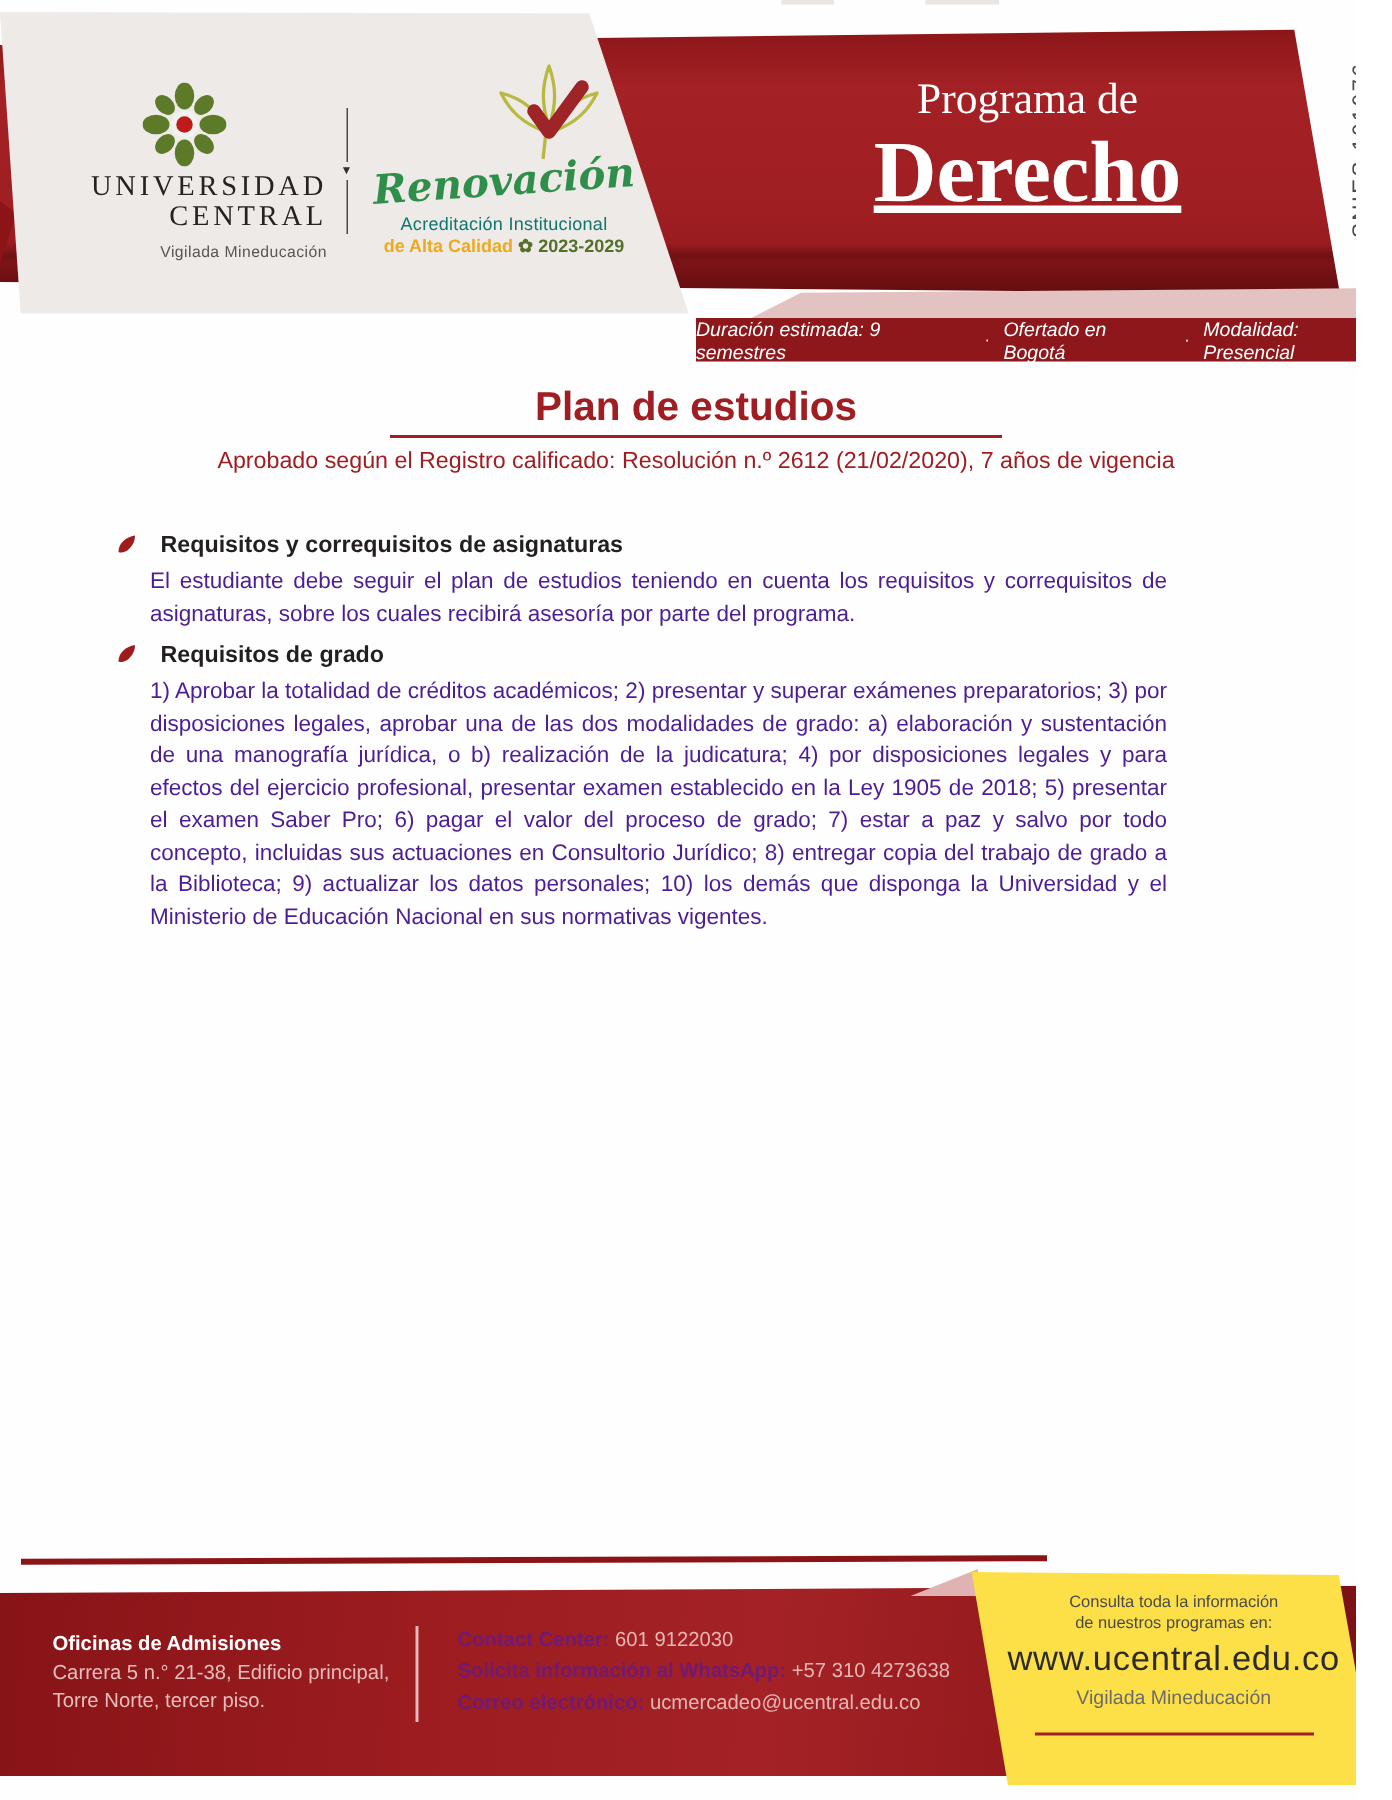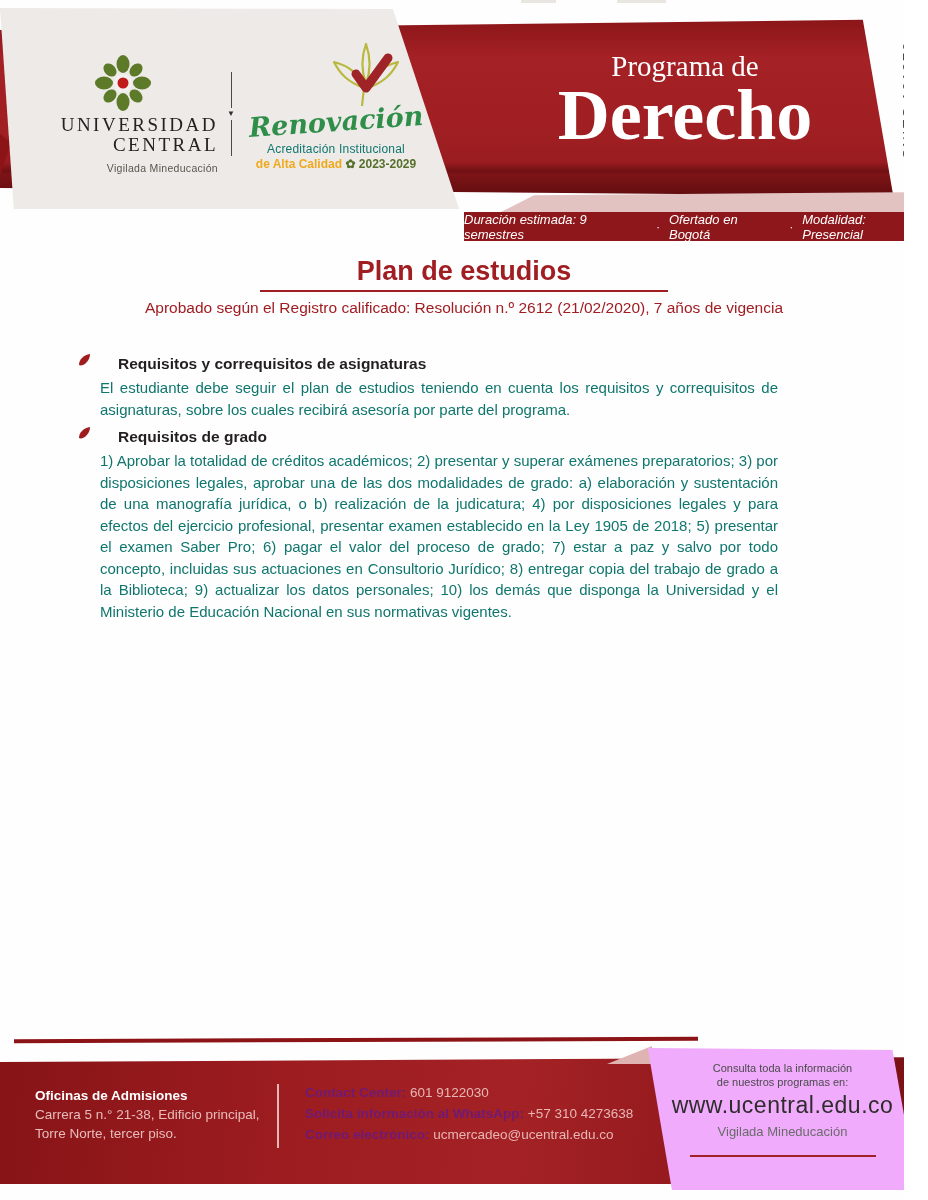--- a/index.html
+++ b/index.html
@@ -63,21 +63,21 @@
     font-size:12px; font-weight:400; color:#0f766e; letter-spacing:0.2px;
   }
   .renov-line2 {
     position:absolute; left:0; top:113px; width:184px; text-align:center;
     font-size:12px; font-weight:700; color:#efa91c;
   }
   .renov-years { color:#56702c; }
   
   .program-block { position:absolute; left:500px; top:50px; width:370px; text-align:center; color:#ffffff; }
   .program-kicker { font-family:"Liberation Serif", serif; font-size:29px; }
-  .program-name { font-family:"Liberation Serif", serif; font-size:72px; font-weight:700; line-height:64px; }
+  .program-name { font-family:"Liberation Serif", serif; font-size:58px; font-weight:700; line-height:64px;text-decoration:underline; }
   
   .snies {
     position:absolute; left:843px; top:90px; width:132px; height:20px;
     transform:rotate(-90deg);
     font-size:15px; color:#4a4a4a; letter-spacing:1.5px; text-align:center;
   }
   
   .info-bar {
     position:absolute; left:464px; top:212px; width:464px; height:29px;
     background:#8e171b; color:#ffffff; display:flex; align-items:center; justify-content:center;
@@ -87,45 +87,45 @@
 
   
   .plan-title-block { position:absolute; left:0; top:256px; width:928px; text-align:center; }
   .plan-title { font-size:27px; font-weight:700; color:#a01d22; }
   .plan-underline { width:408px; height:2px; background:#a01d22; margin:3px auto 7px auto; }
   .plan-subtitle { font-size:15.5px; color:#a01d22; }
 
   .section { position:absolute; left:78px; width:700px; }
   .sec-1 { top:355px; }
   .sec-2 { top:428px; }
-  .section-head { display:flex; align-items:flex-start; gap:27px; }
+  .section-head { display:flex; align-items:center; gap:16px; }
   .bullet-leaf { flex:0 0 auto; margin-top:-2px; }
   .section-title { font-size:15.5px; font-weight:700; color:#231f20; }
   .section-body {
-    margin-left:22px; margin-top:4px; font-size:15px; color:#0f766e;
+    margin-left:22px; margin-top:4px; font-size:15px; color:#4c1d95;
     line-height:21.5px; text-align:justify;
   }
 
   
   .footer-thin-line {
     position:absolute; left:14px; top:1038px; width:684px; height:3.5px;
     background:#8c1316; transform:rotate(-0.2deg);
   }
   .footer-band {
     position:absolute; left:0; top:1057px; width:928px; height:127px;
     background:linear-gradient(95deg,#871417 0%, #9c1c20 30%, #a42226 55%, #8c1518 85%, #761114 100%);
     clip-path:polygon(0 4%, 100% 0, 100% 100%, 0 100%);
   }
   .footer-pink-fold {
     position:absolute; left:607px; top:1046px; width:45px; height:18px;
     background:#dfb3b1; clip-path:polygon(100% 0, 100% 100%, 0 100%);
   }
   .footer-card {
     position:absolute; left:645px; top:1046px; width:275px; height:146px;
-    background:#f0abfc;
+    background:#fde047;
     clip-path:polygon(1% 1.4%, 90% 2.7%, 99% 98.6%, 9.8% 98.6%);
     filter:drop-shadow(1px 1px 2px rgba(60,40,40,0.3));
     text-align:center; padding-top:15px;
   }
   .card-small { font-size:11px; color:#4a4a4a; line-height:14px; }
   .card-url { font-size:23px; color:#2e2c2b; letter-spacing:0.5px; margin-top:3px; }
   .card-tagline { font-size:13px; color:#6b6b6b; margin-top:5px; }
   .card-redline { width:186px; height:2px; background:#a02125; margin:16px auto 0 auto; }
 
   .admissions { position:absolute; left:35px; top:1086px; font-size:13.5px; line-height:19px; }

